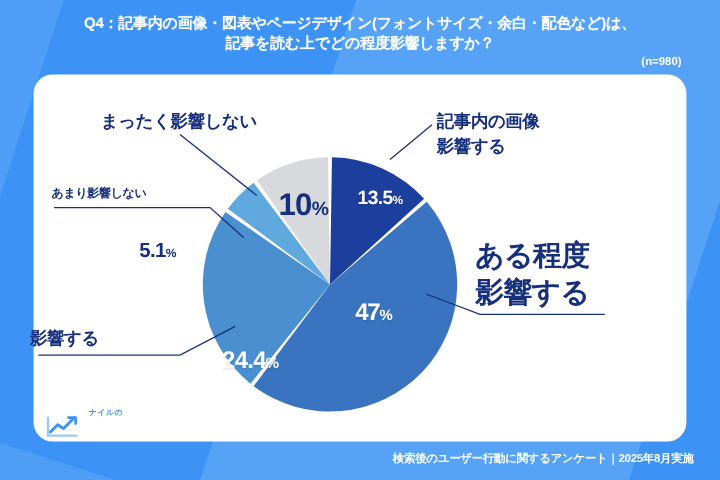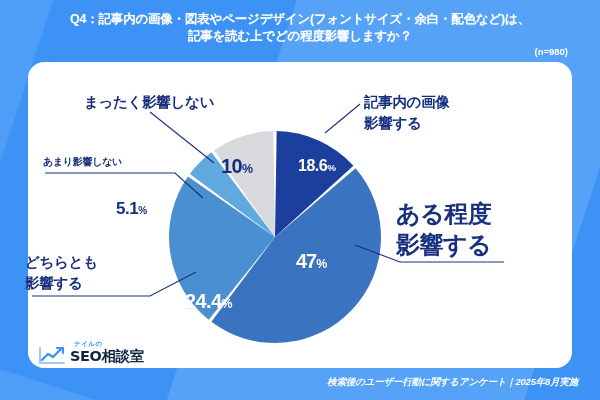--- a/index.html
+++ b/index.html
@@ -61,39 +61,39 @@
   .lab-neither{left:25px;top:252px;font-size:14.5px;line-height:21px;letter-spacing:-0.3px;}
   .lab-verybig{left:364px;top:92px;font-size:14.5px;line-height:21px;letter-spacing:-0.3px;}
   .lab-some{left:396px;top:198px;font-size:24px;line-height:31px;letter-spacing:-0.5px;}
 
   
   .inval{position:absolute;color:#ffffff;font-weight:bold;text-shadow:0 1px 1px rgba(0,0,0,.07);}
   .inval .pc{font-size:.62em;}
   .v135{left:298px;top:157px;font-size:16px;letter-spacing:-0.5px;}
   .v47{left:296px;top:250px;font-size:20px;letter-spacing:-1px;}
   .v244{left:185px;top:248px;font-size:20px;letter-spacing:-0.6px;margin-top:42px;}
-  .v10{left:221px;top:155px;font-size:20px;letter-spacing:-0.6px;color:#17307e;text-shadow:none;}
+  .v10{left:232px;top:155px;font-size:26px;letter-spacing:-0.6px;color:#17307e;text-shadow:none;}
 
   
   .logo{position:absolute;left:38px;top:341px;width:120px;height:26px;}
   .logo-sub{
     position:absolute;left:36px;top:-1px;color:#3d93f5;
     font-size:6.5px;font-weight:bold;letter-spacing:0.5px;
   }
   .logo-main{
     position:absolute;left:32px;top:6px;color:#10243f;
     font-size:14.5px;font-weight:bold;letter-spacing:-0.4px;
     font-family:"DejaVu Sans",sans-serif;
   }
   .logo-mark{position:absolute;left:0px;top:5px;}
 
   
   .footer{
     position:absolute;right:22px;top:376px;color:#ffffff;
-    font-size:9.5px;font-weight:bold;letter-spacing:-0.2px;font-style:italic;
+    font-size:9.5px;font-weight:bold;letter-spacing:-0.2px;
   }
 </style>
 </head>
 <body>
 
 <div id="stage">
 
   <div class="bg-band b1"></div>
   <div class="bg-band b2"></div>
   <div class="bg-band b3"></div>
@@ -133,54 +133,53 @@
   </div>
 
   <div class="lab lab-none">まったく影響しない</div>
 
   <div class="lab lab-little">あまり影響しない</div>
   <div class="lab val-little">
     <span>5.1</span><span class="pc">%</span>
   </div>
 
   <div class="lab lab-neither">
-    <span>どちらとも</span><br>
+    <br>
     <span>影響する</span>
   </div>
 
   <div class="lab lab-verybig">
     <span>記事内の画像</span><br>
     <span>影響する</span>
   </div>
 
   <div class="lab lab-some">
     <span>ある程度</span><br>
     <span>影響する</span>
   </div>
 
   <div class="inval v135">
-    <span>18.6</span><span class="pc">%</span>
+    <span>13.5</span><span class="pc">%</span>
   </div>
   <div class="inval v47">
     <span>47</span><span class="pc">%</span>
   </div>
   <div class="inval v244">
     <span>24.4</span><span class="pc">%</span>
   </div>
   <div class="inval v10">
     <span>10</span><span class="pc">%</span>
   </div>
 
   <div class="logo">
     <span class="logo-mark">
       <svg width="28" height="19" viewBox="0 0 28 19">
         <path d="M2 2 L2 17 L26 17" stroke="#9fc8f2" stroke-width="2" fill="none" stroke-linecap="round"></path>
         <path d="M4 14 L10 8 L15 11 L24 2" stroke="#3d93f5" stroke-width="2.4" fill="none" stroke-linecap="round" stroke-linejoin="round"></path>
         <path d="M19 2 L25 2 L25 7" stroke="#3d93f5" stroke-width="2.2" fill="none" stroke-linecap="round" stroke-linejoin="round"></path>
       </svg>
     </span>
     <span class="logo-sub">ナイルの</span>
-    <span class="logo-main">SEO相談室</span>
   </div>
 
   <div class="footer">検索後のユーザー行動に関するアンケート｜2025年8月実施</div>
 
 </div>
 
 </body></html>

